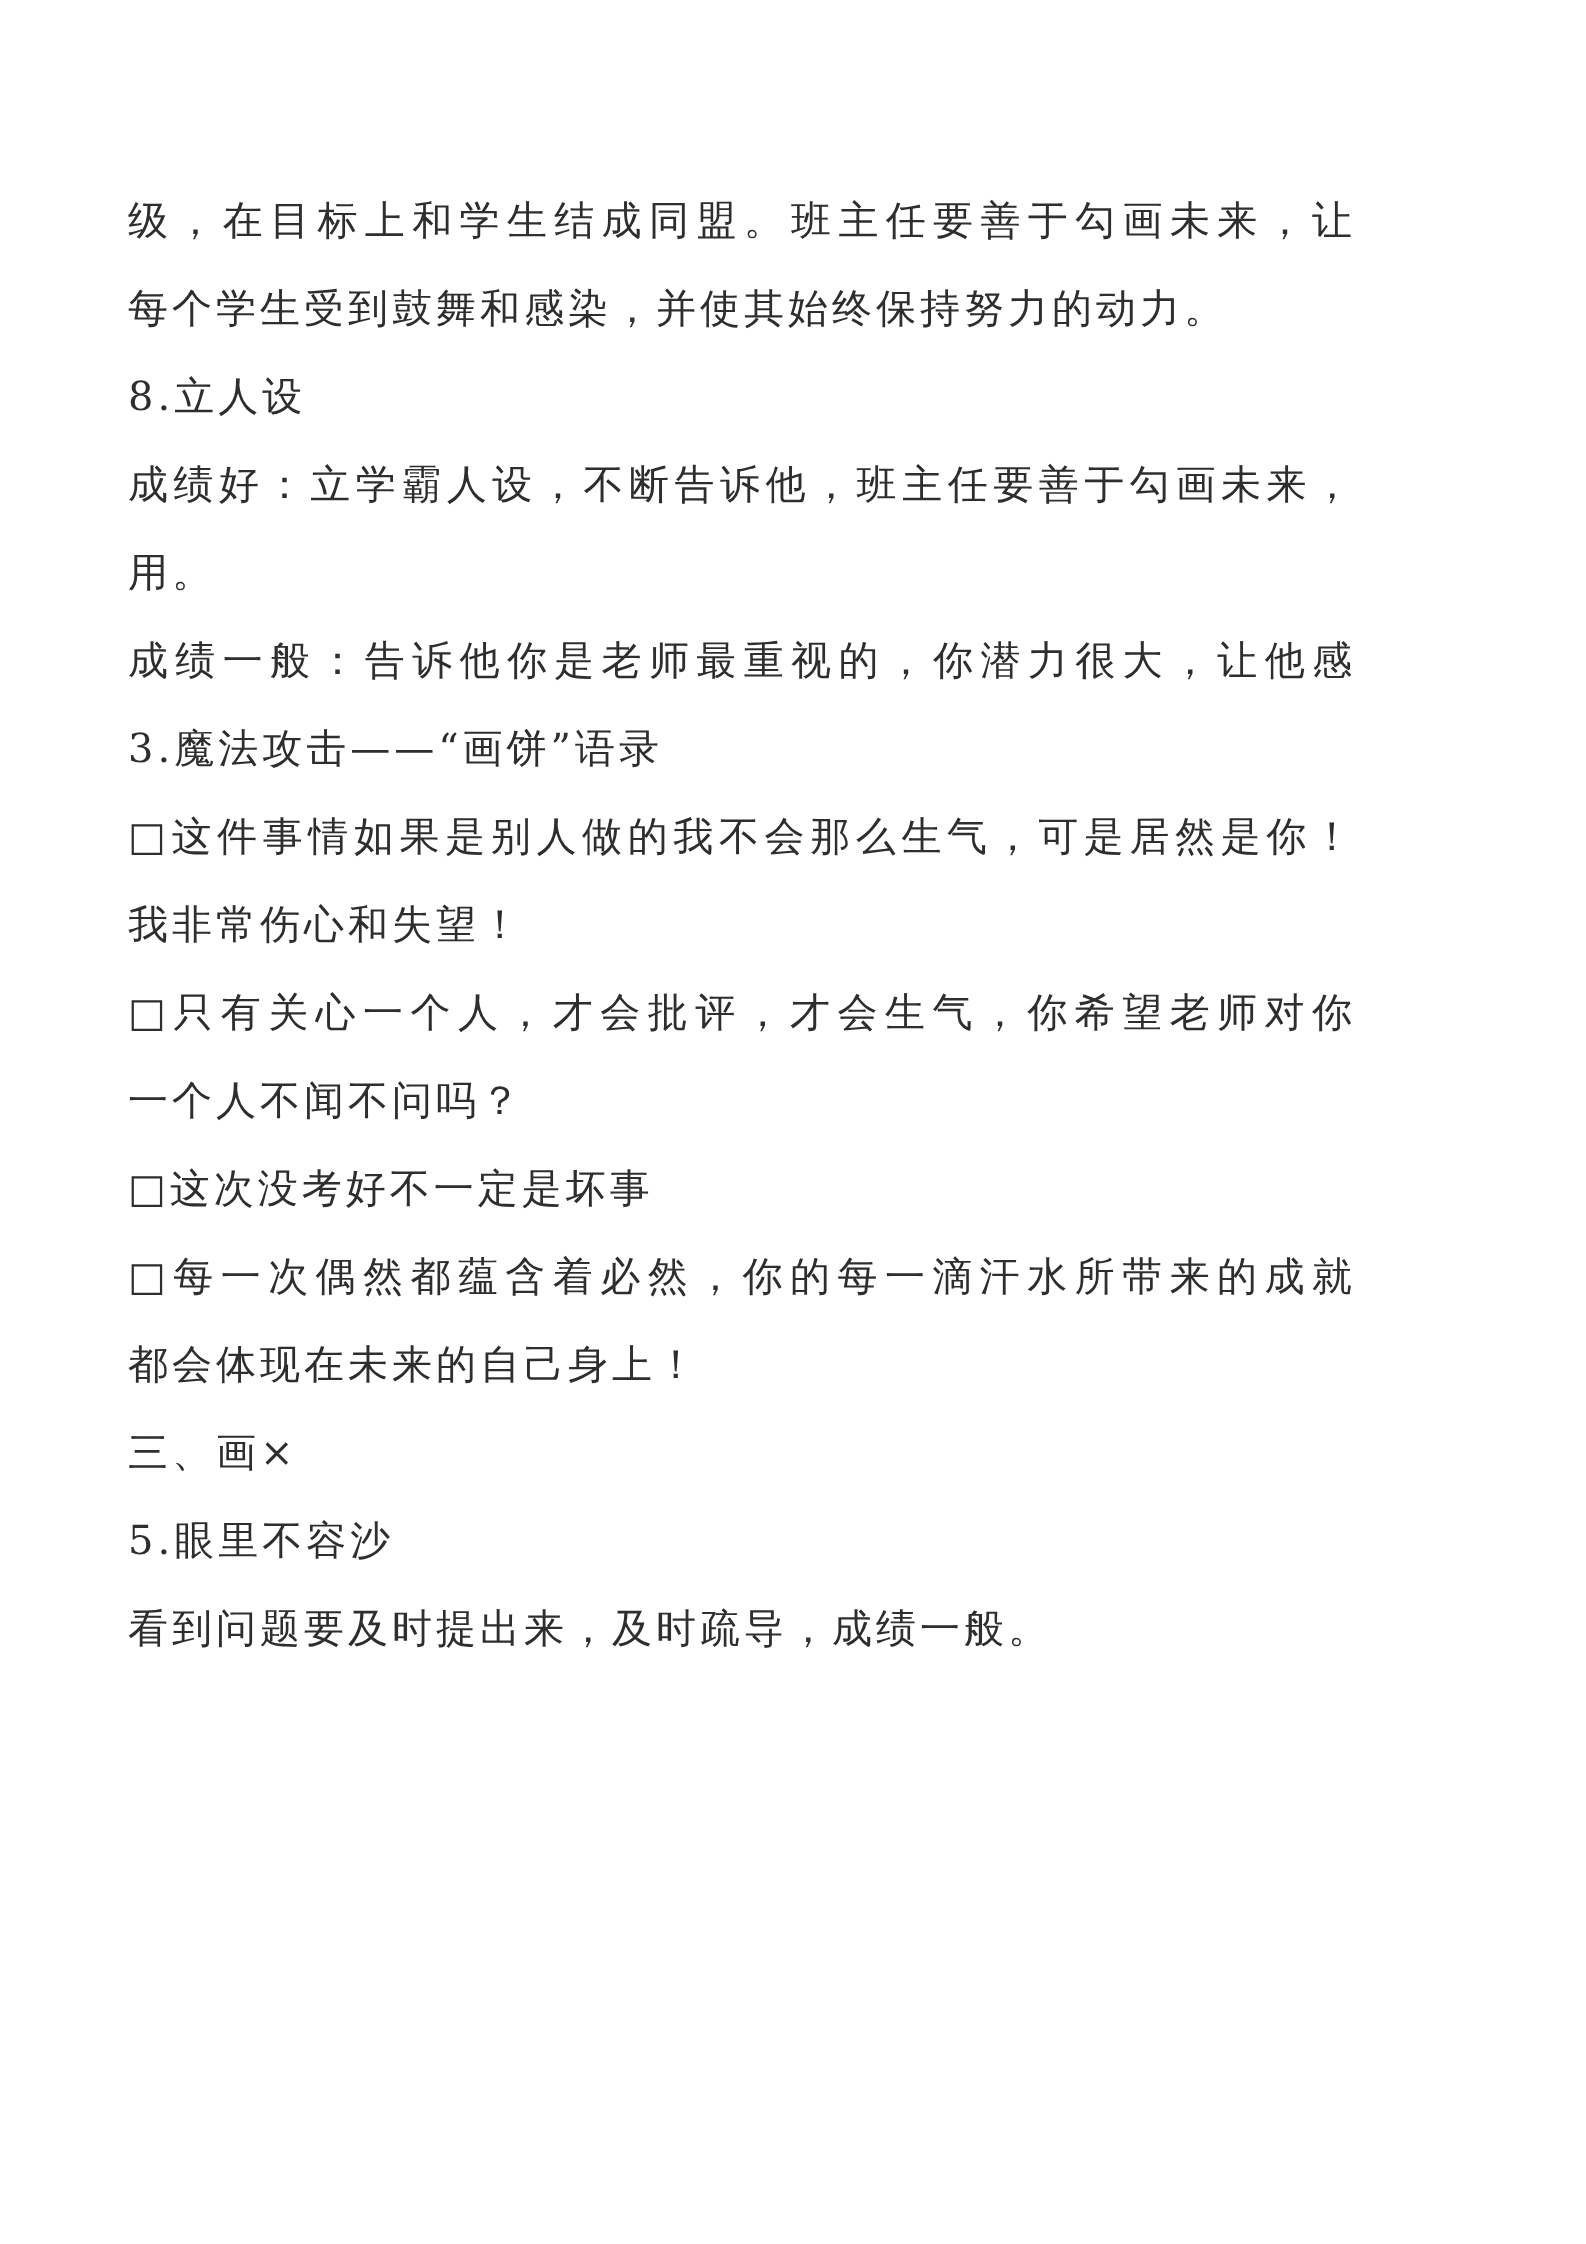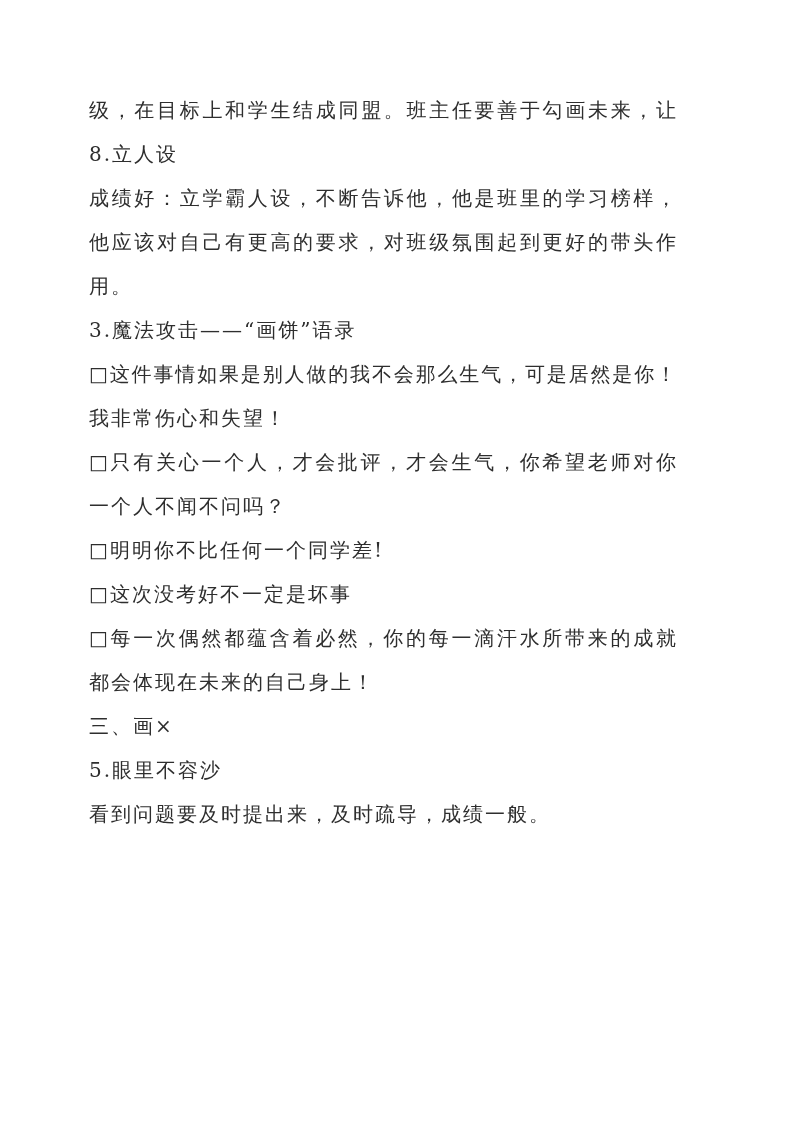--- a/index.html
+++ b/index.html
@@ -7,21 +7,21 @@
     padding: 0;
     width: 793px;
     height: 1122px;
     background: #ffffff;
     overflow: hidden;
   }
   .page {
     box-sizing: border-box;
     width: 793px;
     height: 1122px;
-    padding: 88px 117px 0 89px;
+    padding: 88px 117px 0 64px;
     background: #ffffff;
     font-family: "DejaVu Serif", "Liberation Serif", serif;
     color: #2e2e2e;
   }
   .line {
     height: 44px;
     line-height: 44px;
     font-size: 20px;
     letter-spacing: 2px;
     white-space: nowrap;
@@ -35,29 +35,29 @@
     text-align-last: justify;
     text-justify: inter-character;
     overflow: hidden;
   }
 </style>
 </head>
 <body>
 
 <div class="page">
   <div class="line just">级，在目标上和学生结成同盟。班主任要善于勾画未来，让</div>
+  <div class="line">每个学生受到鼓舞和感染，并使其始终保持努力的动力。</div>
   <div class="line">8.立人设</div>
-  <div class="line just">成绩好：立学霸人设，不断告诉他，他是班里的学习榜样，</div>
-  <div class="line just">他应该对自己有更高的要求，对班级氛围起到更好的带头作</div>
+  <div class="line just">成绩好：立学霸人设，不断告诉他，班主任要善于勾画未来，</div>
   <div class="line">用。</div>
+  <div class="line just">成绩一般：告诉他你是老师最重视的，你潜力很大，让他感</div>
   <div class="line">3.魔法攻击——“画饼”语录</div>
   <div class="line just">□这件事情如果是别人做的我不会那么生气，可是居然是你！</div>
   <div class="line">我非常伤心和失望！</div>
   <div class="line just">□只有关心一个人，才会批评，才会生气，你希望老师对你</div>
   <div class="line">一个人不闻不问吗？</div>
-  <div class="line">□明明你不比任何一个同学差!</div>
   <div class="line">□这次没考好不一定是坏事</div>
   <div class="line just">□每一次偶然都蕴含着必然，你的每一滴汗水所带来的成就</div>
   <div class="line">都会体现在未来的自己身上！</div>
   <div class="line">三、画×</div>
   <div class="line">5.眼里不容沙</div>
   <div class="line">看到问题要及时提出来，及时疏导，成绩一般。</div>
 </div>
 
 </body></html>

